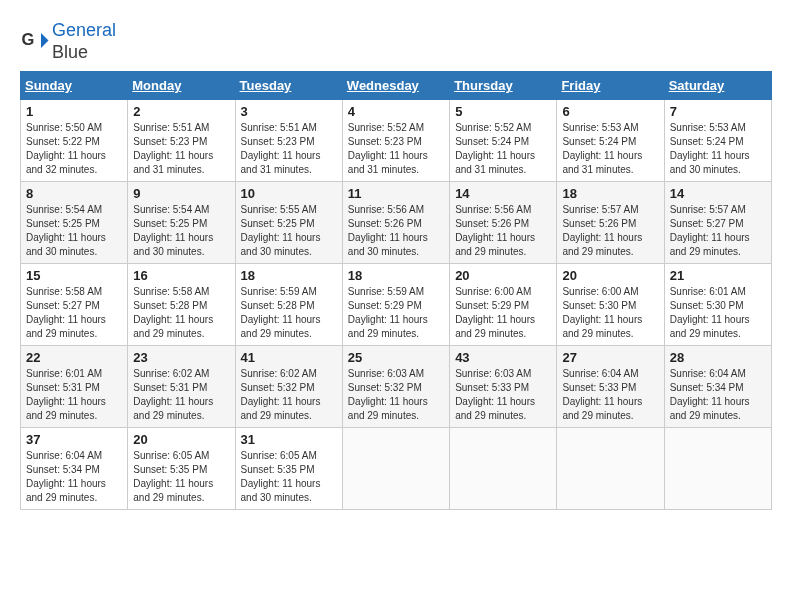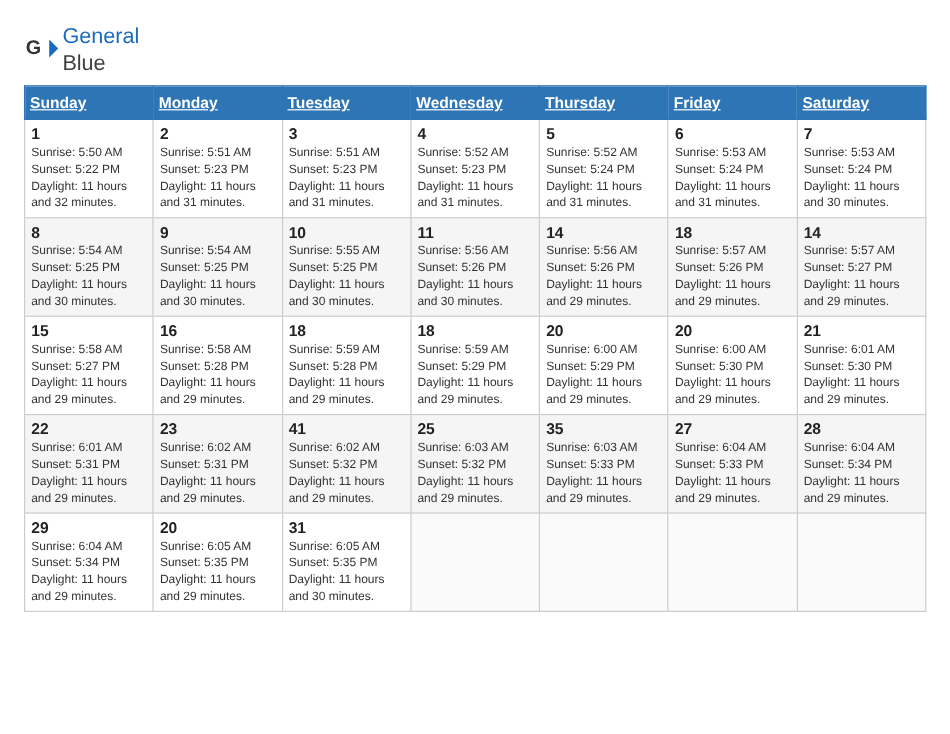--- a/index.html
+++ b/index.html
@@ -347,21 +347,21 @@
         <td>
           <span class="day-num">25</span>
         <div class="day-detail">
           Sunrise: 6:03 AM<br>
           Sunset: 5:32 PM<br>
           Daylight: 11 hours<br>
           and 29 minutes.
         </div>
         </td>
         <td>
-          <span class="day-num">35</span>
+          <span class="day-num">43</span>
         <div class="day-detail">
           Sunrise: 6:03 AM<br>
           Sunset: 5:33 PM<br>
           Daylight: 11 hours<br>
           and 29 minutes.
         </div>
         </td>
         <td>
           <span class="day-num">27</span>
         <div class="day-detail">
@@ -376,21 +376,21 @@
         <div class="day-detail">
           Sunrise: 6:04 AM<br>
           Sunset: 5:34 PM<br>
           Daylight: 11 hours<br>
           and 29 minutes.
         </div>
         </td>
       </tr>
       <tr>
         <td>
-          <span class="day-num">29</span>
+          <span class="day-num">37</span>
         <div class="day-detail">
           Sunrise: 6:04 AM<br>
           Sunset: 5:34 PM<br>
           Daylight: 11 hours<br>
           and 29 minutes.
         </div>
         </td>
         <td>
           <span class="day-num">20</span>
         <div class="day-detail">

